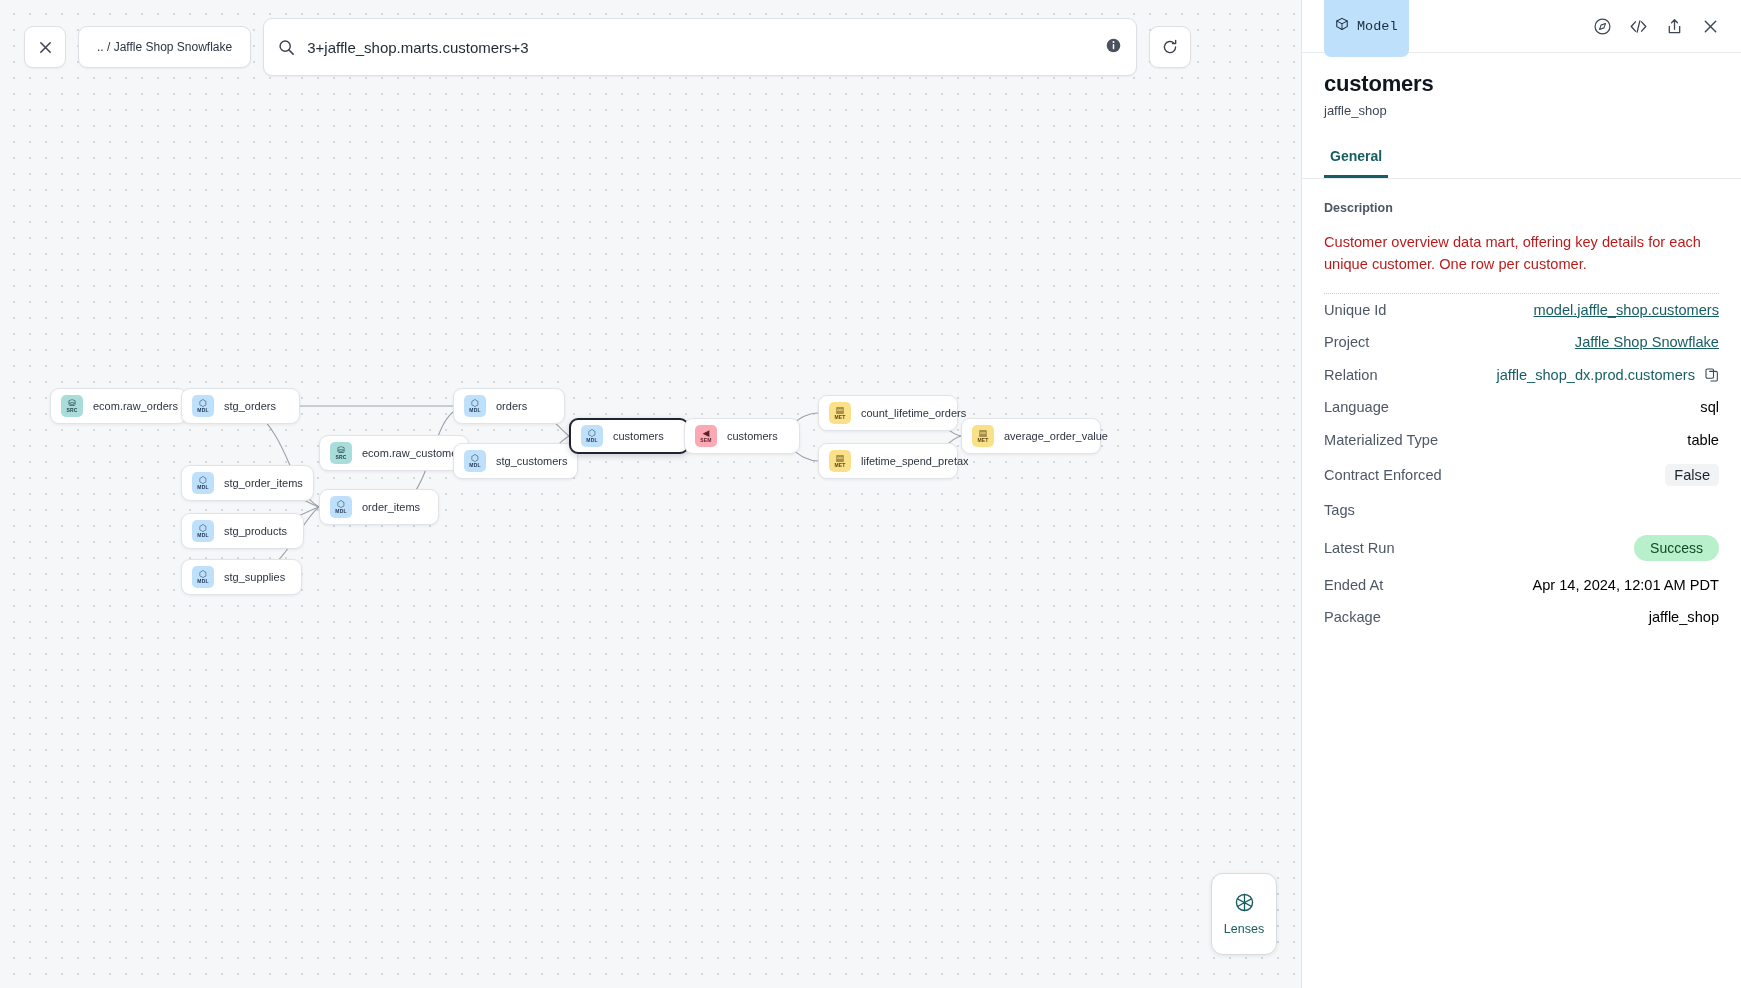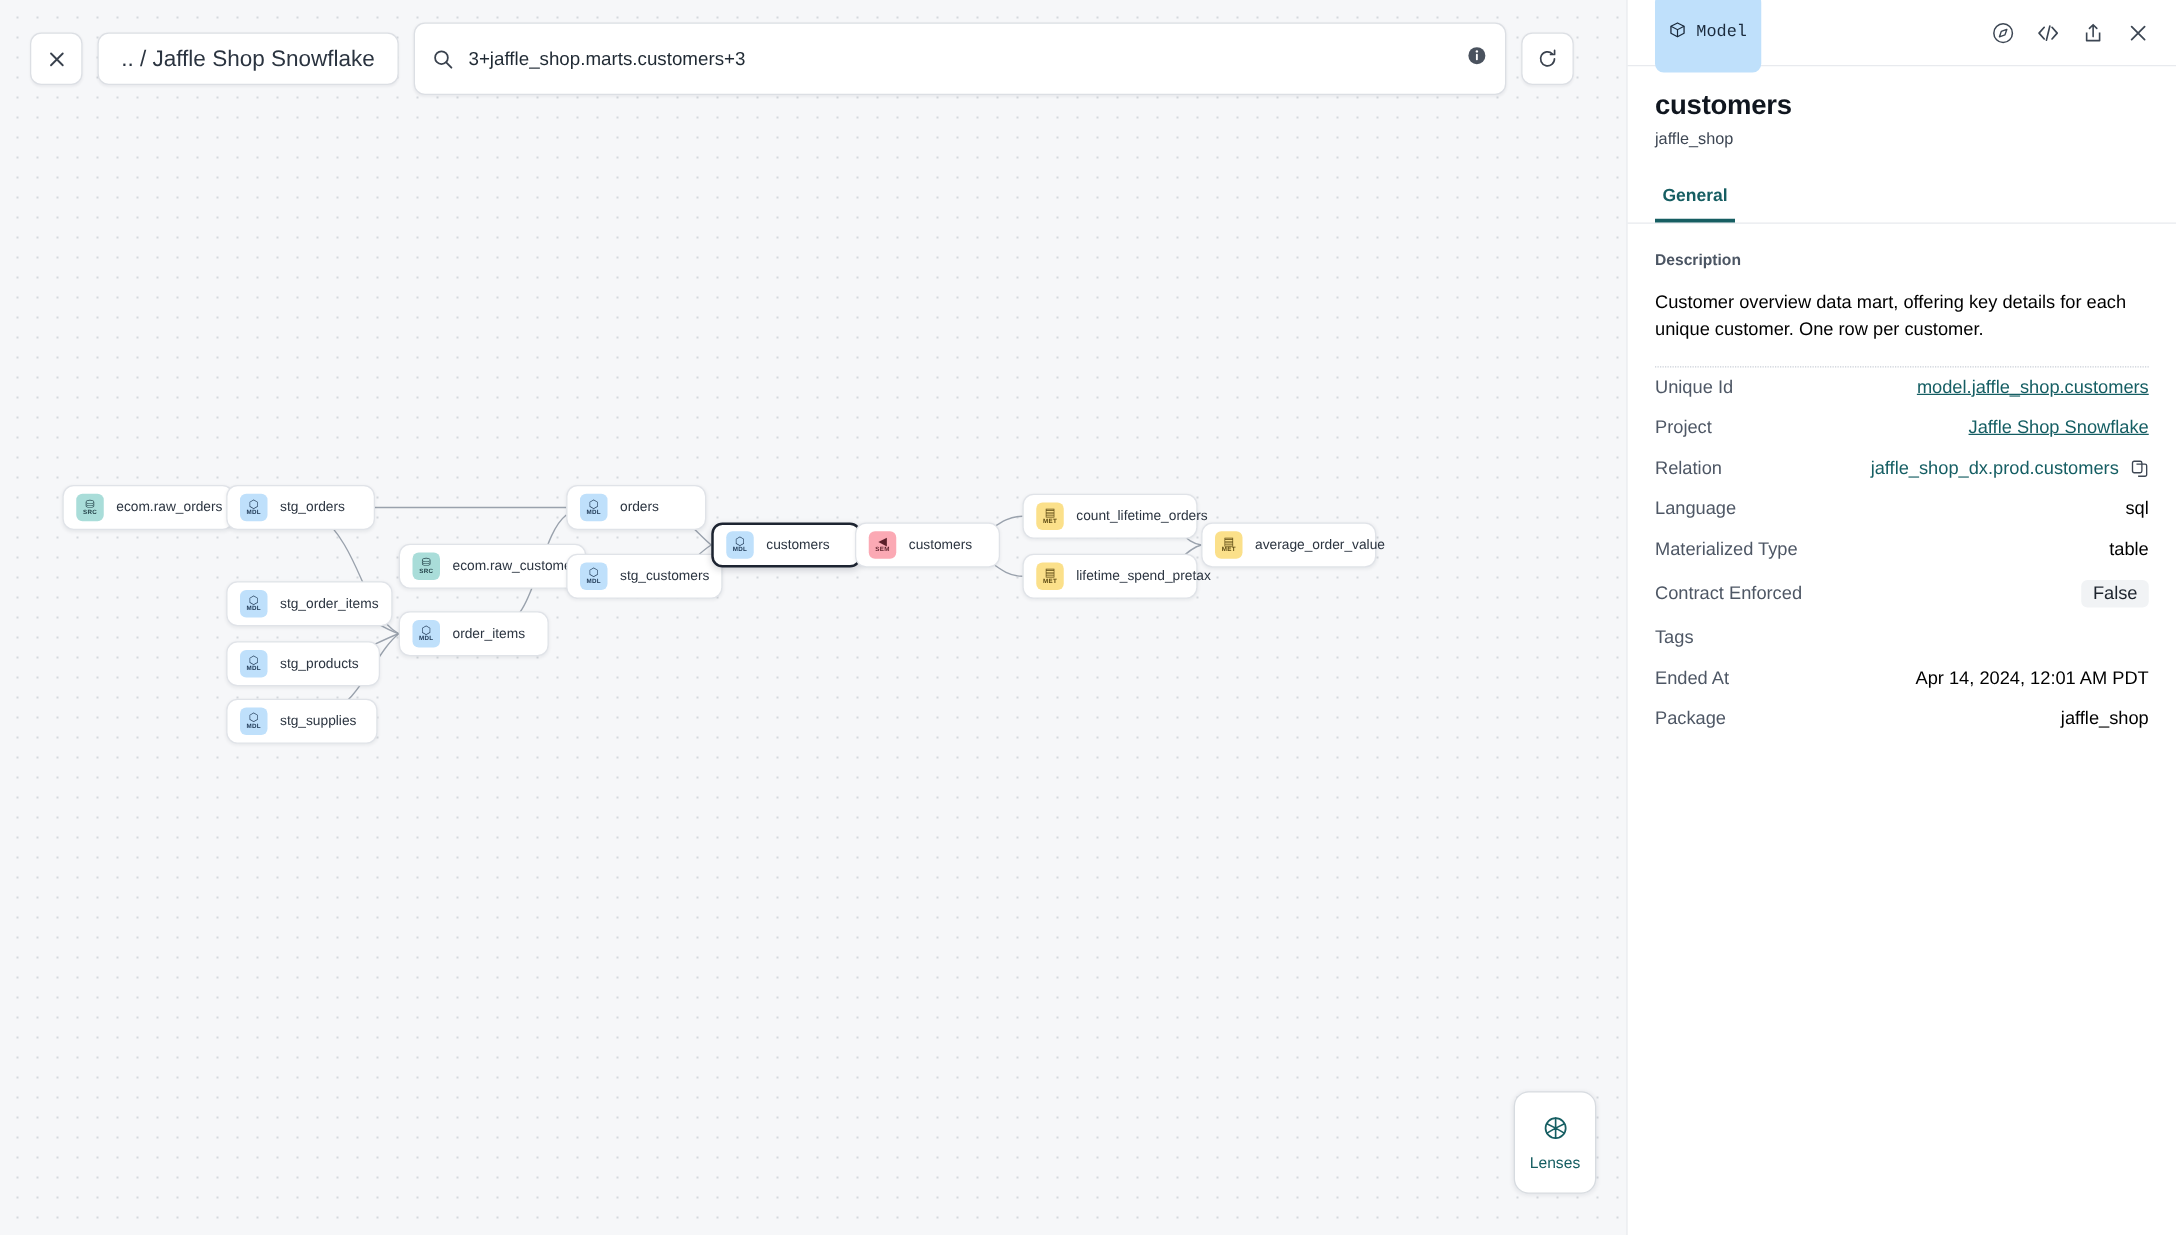--- a/index.html
+++ b/index.html
@@ -38,21 +38,21 @@
     background: #ffffff;
     border: 1px solid #dcdfe4;
     border-radius: 9px;
     display: flex; align-items: center; justify-content: center;
     box-shadow: 0 1px 2px rgba(16,24,40,.05);
     cursor: pointer;
     color: #39414d;
   }
   .tb-btn.breadcrumb {
     padding: 16px 18px;
-    font-size: 18px;
+    font-size: 12px;
     color: #2b3440;
     white-space: nowrap;
   }
   .tb-search {
     position: relative;
     width: 874px; height: 58px;
     background: #fff;
     border: 1px solid #dcdfe4;
     border-radius: 9px;
     display: flex; align-items: center;
@@ -162,21 +162,21 @@
     border-bottom: 3px solid #165e62;
     cursor: pointer;
   }
 
   .sp-body { flex: 1 1 auto; overflow-y: auto; padding: 22px 22px 20px 22px; }
   .sec-label { font-size: 12.5px; font-weight: 700; color: #4b5563; }
   .description {
     margin-top: 16px;
     font-size: 14.6px;
     line-height: 1.53;
-    color: #000000;
+    color: #b91c1c;
   }
   .divider { border-top: 1px dotted #c9ced6; margin: 17px 0 0 0; }
 
   .kv-row {
     display: flex; align-items: center; justify-content: space-between;
     min-height: 32.5px;
     padding: 8px 0;
     gap: 18px;
   }
   .kv-key { font-size: 14.6px; color: #4e5765; white-space: nowrap; }
@@ -453,20 +453,24 @@
           </div>
           <div class="kv-row">
             <span class="kv-key">Contract Enforced</span>
             <span class="kv-val chip-gray">False</span>
           </div>
           <div class="kv-row">
             <span class="kv-key">Tags</span>
             <span class="kv-val"></span>
           </div>
           <div class="kv-row">
+            <span class="kv-key">Latest Run</span>
+            <span class="pill-success">Success</span>
+          </div>
+          <div class="kv-row">
             <span class="kv-key">Ended At</span>
             <span class="kv-val">Apr 14, 2024, 12:01 AM PDT</span>
           </div>
           <div class="kv-row">
             <span class="kv-key">Package</span>
             <span class="kv-val">jaffle_shop</span>
           </div>
         </div>
     </div>
 

